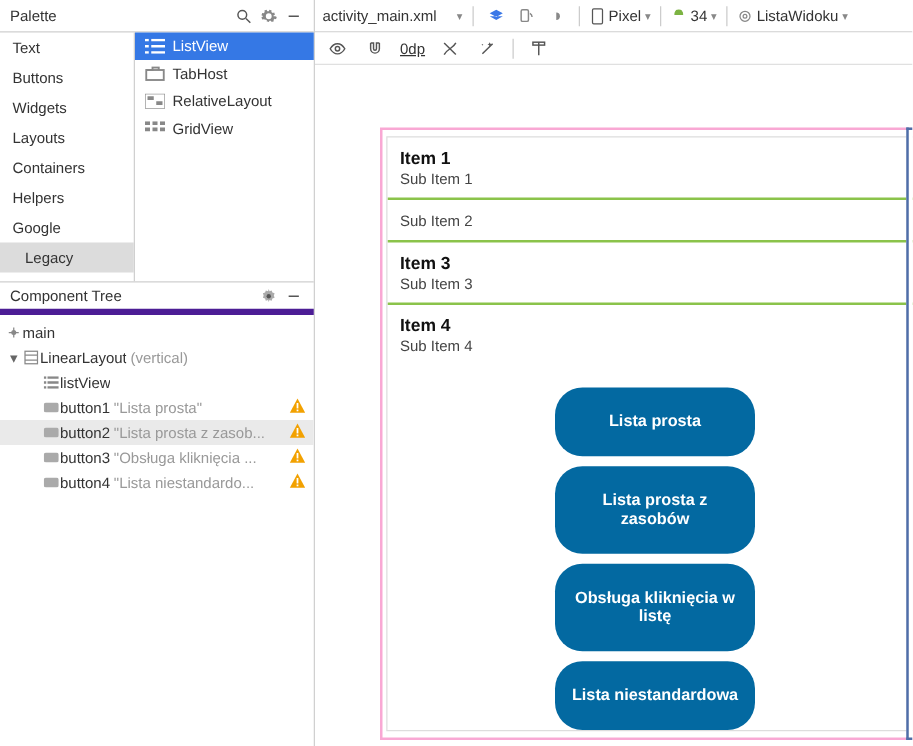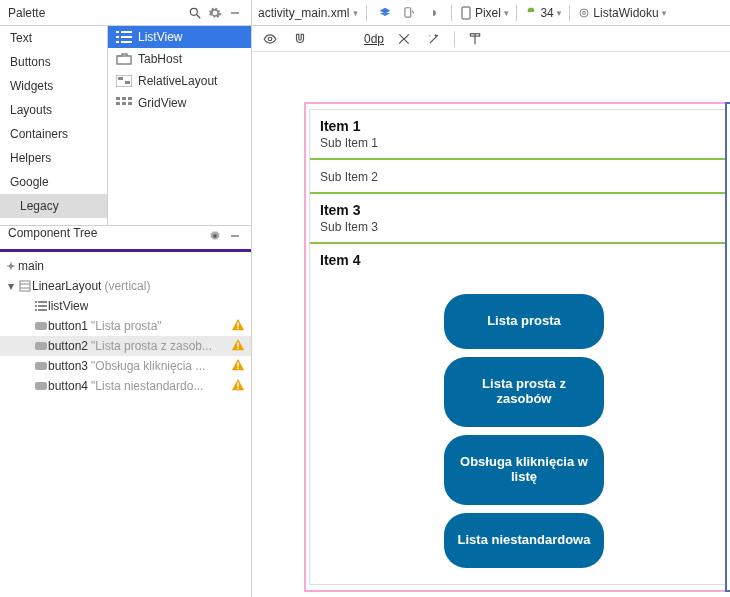--- a/index.html
+++ b/index.html
@@ -18,43 +18,43 @@
   .cat-col { width: 108px; border-right: 1px solid #d0d0d0; }
   .cat-item { padding: 5px 10px; cursor: pointer; }
   .cat-item.selected { background: #dcdcdc; padding-left: 20px; }
   .widget-col { flex: 1; }
   .widget-item { display: flex; align-items: center; padding: 4px 8px; gap: 6px; cursor: pointer; }
   .widget-item .wi-icon { width:16px; height:12px; display:inline-flex; align-items:center; justify-content:center; }
   .widget-item.selected { background: #3578e5; color: #fff; }
   .widget-item .glabel { font-size: 12px; }
 
   
-  .tree-hdr { display: flex; height: 26px; border-bottom: 3px solid #4c1d95; padding: 0 6px 0 8px; }
+  .tree-hdr { display: flex; align-items: center; height: 26px; border-bottom: 5px solid #4c1d95; padding: 0 6px 0 8px; }
   .tree-hdr .title { flex:1; }
   .tree-body { flex:1; overflow:auto; padding: 4px 0; }
   .tree-row { display:flex; align-items:center; height:20px; padding-right:6px; cursor:pointer; }
   .tree-row.selected { background:#eaeaea; }
   .tw { width:14px; height:14px; display:inline-flex; align-items:center; justify-content:center; color:#666; flex:none; }
   .tree-row .lbl { font-size:12px; white-space:nowrap; overflow:hidden; text-overflow:ellipsis; }
   .tree-row .sub { color:#999; margin-left:3px; }
   .tree-row .warn { margin-left:auto; }
   .warn-ico { width:14px; height:14px; }
   .pad { display:inline-block; }
   .pad.p0 { width: 4px; } .pad.p2 { width: 34px; }
 
   
   .top-toolbar { display:flex; align-items:center; height:26px; border-bottom:1px solid #d0d0d0; padding:0 6px; gap:4px; background:#fff; }
   .top-toolbar .sep { width:1px; height:16px; background:#ccc; margin:0 4px; }
-  .tfile { display:flex; align-items:center; gap:4px; color:#333; cursor:pointer; }
+  .tfile { display:flex; align-items:center; gap:16px; color:#333; cursor:pointer; }
   .tfile .chev { font-size:9px; color:#888; }
   .drop { display:flex; align-items:center; gap:3px; font-size:12px; color:#333; cursor:pointer; }
   .drop .chev { font-size:9px; color:#888; }
 
   .design-toolbar { display:flex; align-items:center; height:26px; border-bottom:1px solid #e0e0e0; padding:0 8px; gap:10px; background:#fff; font-size:12px; }
-  .design-toolbar .u { text-decoration: underline; margin-left: 44px; }
+  .design-toolbar .u { text-decoration: underline; }
 
   .canvas-area { flex:1; position:relative; background:#fff; overflow:hidden; }
   .device-frame { position:absolute; left:52px; top:50px; width:440px; height:490px; border:2px solid #f9a8d4; padding:5px 3px; background:#fff; }
   .device-inner { width:100%; height:100%; border:1px solid #ddd; background:#fff; position:relative; overflow:hidden; }
   .scroll-ind { position:absolute; right:2px; top:8px; width:4px; height:150px; background:#b0b0b0; border-radius:2px; }
   .list-item { border-bottom:2px solid #8bc34a; padding:8px 10px; }
   .list-item .itm { font-size:14px; font-weight:600; color:#111; }
   .list-item .sub { font-size:12px; color:#444; margin-top:2px; }
   .btns { display:flex; flex-direction:column; align-items:center; gap:8px; margin-top:18px; }
   .pill { width:160px; min-height:34px; background:#0369a1; color:#fff; border-radius:22px; display:flex; align-items:center; justify-content:center; text-align:center; font-size:13px; font-weight:600; padding:20px 10px; line-height:1.15; }
@@ -358,20 +358,21 @@
           </div>
           <div class="list-item">
             <div class="sub">Sub Item 2</div>
           </div>
           <div class="list-item">
             <div class="itm">Item 3</div>
             <div class="sub">Sub Item 3</div>
           </div>
           <div class="list-item" style="border-bottom:none">
             <div class="itm">Item 4</div>
+            <div class="sub">Sub Item 4</div>
           </div>
           <div class="btns">
             <div class="pill">Lista prosta</div>
             <div class="pill">Lista prosta z zasobów</div>
             <div class="pill">Obsługa kliknięcia w listę</div>
             <div class="pill">Lista niestandardowa</div>
           </div>
         </div>
       </div>
       <div class="ghost-frame"></div>

